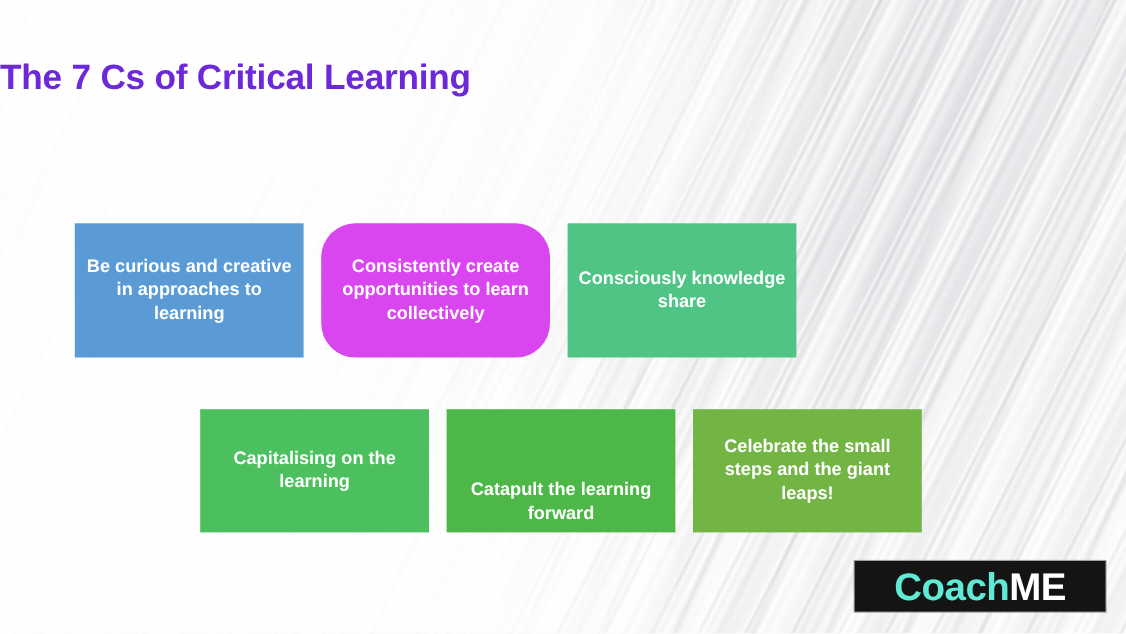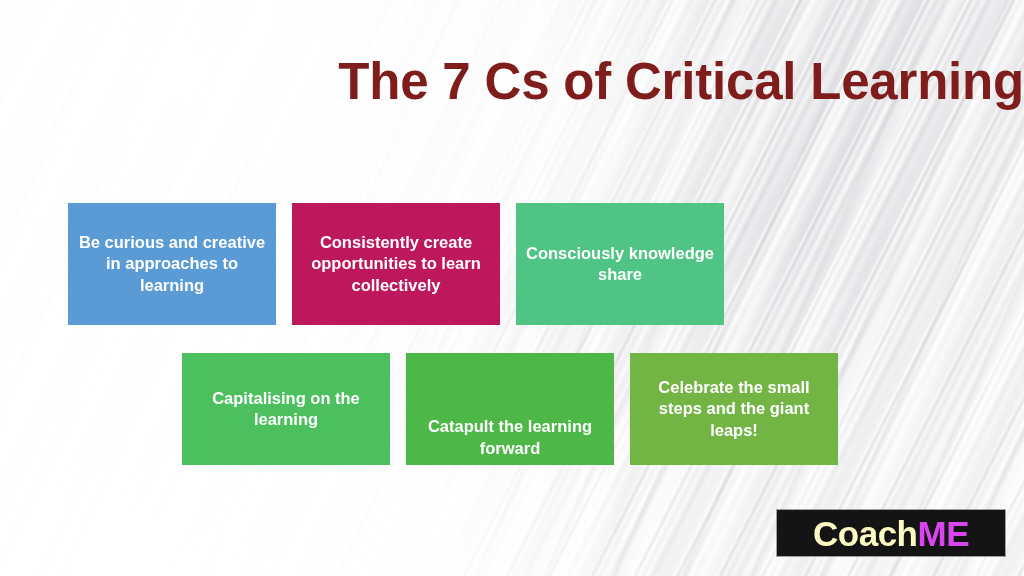--- a/index.html
+++ b/index.html
@@ -75,36 +75,36 @@
     height: 92%;
     background: radial-gradient(ellipse at 35% 65%, rgba(255,255,255,0.99) 0%, rgba(255,255,255,0.85) 46%, rgba(255,255,255,0) 78%);
   }
 
   
   .title {
     position: absolute;
     left: 0;
     right: 0;
     top: 52px;
-    text-align: right;
-    font-size: 51px;
+    text-align: left;
+    font-size: 32px;
     font-weight: 700;
-    color: #7f1d1d;
+    color: #6d28d9;
     letter-spacing: -0.2px;
     white-space: nowrap;
   }
 
   
   .row {
     position: absolute;
     display: flex;
     gap: 16px;
   }
   .row-1 { left: 68px; top: 203px; }
-  .row-2 { left: 182px; top: 353px; }
+  .row-2 { left: 182px; top: 372px; }
 
   .card {
     width: 208px;
     box-sizing: border-box;
     display: flex;
     align-items: center;
     justify-content: center;
     text-align: center;
     color: #ffffff;
     font-weight: 700;
@@ -149,21 +149,21 @@
   <div class="bg-streaks2"></div>
   <div class="bg-wash-tl"></div>
   <div class="bg-wash-bl"></div>
 
   <div class="title">The 7 Cs of Critical Learning</div>
 
   <div class="row row-1">
     <div class="card" style="background-color: rgb(91, 155, 213);">
       <span>Be curious and creative in approaches to learning</span>
     </div>
-    <div class="card" style="background-color: #be185d;">
+    <div class="card" style="background-color: #d946ef; border-radius: 31px;">
       <span>Consistently create opportunities to learn collectively</span>
     </div>
     <div class="card" style="background-color: rgb(79, 196, 132);">
       <span>Consciously knowledge share</span>
     </div>
   </div>
 
   <div class="row row-2">
     <div class="card" style="background-color: rgb(76, 191, 95);">
       <span>Capitalising on the learning</span>
@@ -171,18 +171,18 @@
     <div class="card" style="background-color: rgb(77, 184, 72); align-items: flex-end;">
       <span>Catapult the learning forward</span>
     </div>
     <div class="card" style="background-color: rgb(114, 181, 68);">
       <span>Celebrate the small steps and the giant leaps!</span>
     </div>
   </div>
 
   <div class="logo" style="background-color: rgb(20, 20, 20);">
     <div class="logo-text">
-      <span class="logo-coach" style="color: #fef9c3;">Coach</span>
-        <span class="logo-me" style="color: #d946ef;">ME</span>
+      <span class="logo-coach" style="color: #5eead4;">Coach</span>
+        <span class="logo-me" style="color: #ffffff;">ME</span>
     </div>
   </div>
 
 </div>
 
 </body></html>

